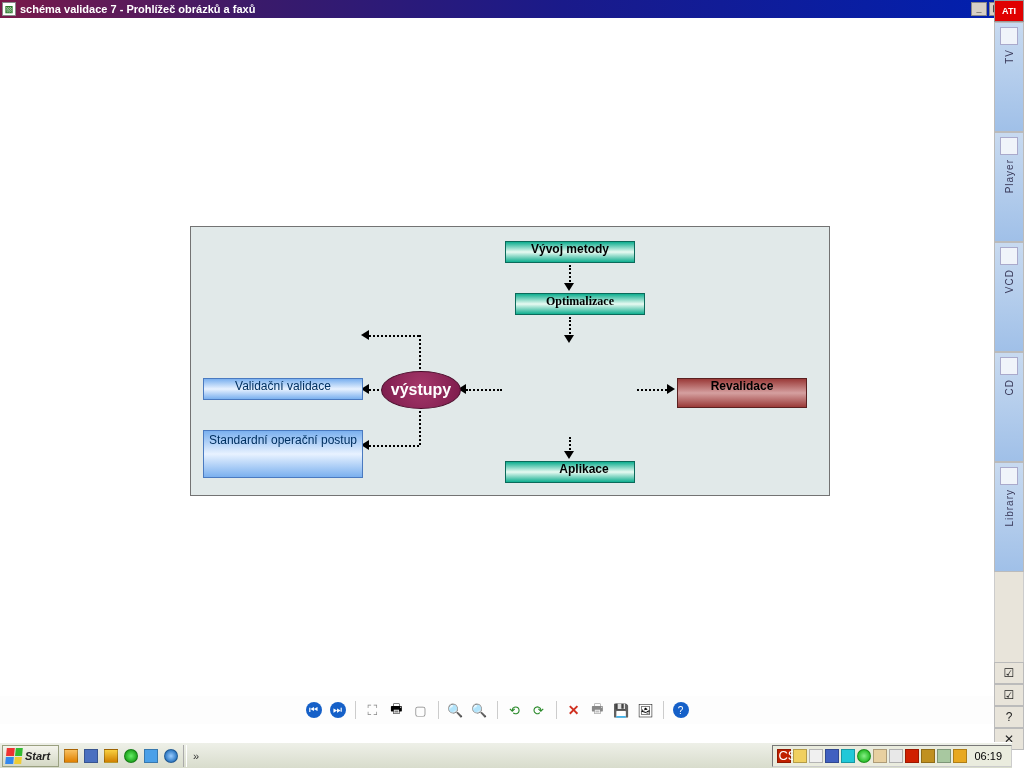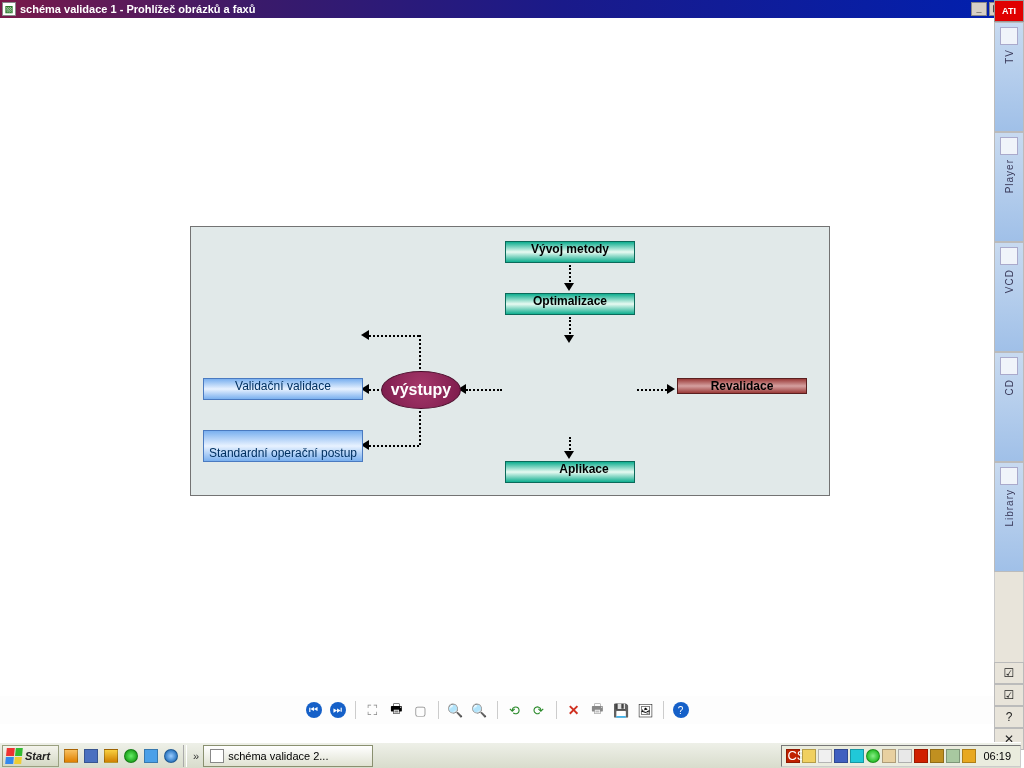--- a/index.html
+++ b/index.html
@@ -45,23 +45,23 @@
   
   .tealbox {
     position: absolute; width: 130px; height: 22px; text-align: center; font-size: 12px; font-weight: bold;
     color: #000; background: linear-gradient(#0fae8f, #e8faf2, #0fae8f);
     border: 1px solid #0a6a5a;
   }
   .bluebox {
     position: absolute; width: 160px; height: 22px; text-align:center; font-size:12px; color:#003060;
     background: linear-gradient(#7ab0ef, #e8f2ff, #7ab0ef); border:1px solid #4a7ac0;
   }
-  .bluebox.tall { height: 32px; padding-top:15px;}
+  .bluebox.tall { height: 48px; padding-top:2px;}
   .redbox {
-    position: absolute; width: 130px; height: 16px; text-align:center; font-size:12px; font-weight:bold; color:#000;
+    position: absolute; width: 130px; height: 30px; text-align:center; font-size:12px; font-weight:bold; color:#000;
     background: linear-gradient(#9a3a38, #d5a0a0, #9a3a38); border:1px solid #5a2020;
   }
   
   .octa {
     position: absolute; width: 130px; height: 90px; left: 314px; top: 118px;
     background: radial-gradient(circle at 50% 50%, #ffffff 5%, #d4a8ee 55%, #a868d8 100%);
     border: 1px solid #7a4aa0;
     clip-path: polygon(25% 0, 75% 0, 100% 28%, 100% 72%, 75% 100%, 25% 100%, 0 72%, 0 28%);
     display:flex;align-items:center;justify-content:center;font-weight:bold;font-size:15px;color:#000;
   }
@@ -84,21 +84,21 @@
   .viewer-toolbar {
     position:absolute; left:0; right:0; bottom:0; height:28px; background:#fdfdfd;
     display:flex; align-items:center; justify-content:center; gap:4px;
     border-top: 0px solid #eee;
   }
   .vtbtn { width:20px;height:20px; display:flex;align-items:center;justify-content:center; cursor:pointer; border-radius:2px;}
   .vtsep { width:1px;height:18px;background:#ccc; margin:0 3px;}
 
   
   .taskbar {
-    position:absolute; left:0; right:3px; bottom:0; height:26px;
+    position:absolute; left:0; right:12px; bottom:0; height:26px;
     background: linear-gradient(#eef0e8, #d8dccc);
     border-top:1px solid #fff; display:flex; align-items:center; font-size:11px;
   }
   .start-btn {
     height:22px; padding:0 8px 0 3px; margin:0 2px; display:flex;align-items:center; gap:3px;
     background: linear-gradient(#f4f4ec, #d4d8c4); border:1px solid #9aa080; cursor:pointer;
     font-weight:bold; font-style: italic; color:#222;
   }
   .winflag { width:16px; height:16px; display:grid; grid-template-columns:1fr 1fr; grid-template-rows:1fr 1fr; gap:1px; transform: skewX(-6deg);}
   .winflag div:nth-child(1){background:#e33;} .winflag div:nth-child(2){background:#3b3;}
@@ -118,21 +118,21 @@
   .sq{width:14px;height:14px;border:1px solid rgba(0,0,0,.25);}
 
   
   .circ{width:16px;height:16px;border-radius:50%;display:flex;align-items:center;justify-content:center;font-size:10px;color:#fff;}
 </style>
 </head>
 <body>
 
 <div class="titlebar">
   <span class="appicon">▧</span>
-  <span>schéma validace 1 - Prohlížeč obrázků a faxů</span>
+  <span>schéma validace 7 - Prohlížeč obrázků a faxů</span>
   <span class="spacer"></span>
   <span class="winbtn">_</span>
   <span class="winbtn">❐</span>
   <span class="winbtn">✕</span>
 </div>
 
 <div class="ati-panel">
   <div class="ati-logo">ATI</div>
   <div class="ati-btn tall">
       <div class="ico"></div>
@@ -162,21 +162,21 @@
 </div>
 
 <div class="viewer">
 
   <div class="diagram-frame">
 
     <div class="tealbox" style="left:314px;top:14px;">Vývoj metody</div>
     <div class="dot-v" style="left:378px;top:38px;height:20px;"></div>
     <div class="arrow down" style="left:373px;top:56px;"></div>
 
-    <div class="tealbox" style="left:314px;top:66px;">Optimalizace</div>
+    <div class="tealbox" style="left:324px;top:66px;font-family:Liberation Serif, serif;">Optimalizace</div>
     <div class="dot-v" style="left:378px;top:90px;height:20px;"></div>
     <div class="arrow down" style="left:373px;top:108px;"></div>
 
 
     <div class="dot-v" style="left:378px;top:210px;height:16px;"></div>
     <div class="arrow down" style="left:373px;top:224px;"></div>
     <div class="tealbox" style="left:314px;top:234px;padding-left:28px;">Aplikace</div>
 
     <div class="dot-h" style="left:446px;top:162px;width:30px;"></div>
     <div class="arrow right" style="left:476px;top:157px;"></div>
@@ -273,24 +273,20 @@
       <span class="sq" style="background:radial-gradient(circle,#6e6,#080);border-radius:50%"></span>
     </div>
   <div class="ql">
       <span class="sq" style="background:#4aa0e8"></span>
     </div>
   <div class="ql">
       <span class="sq" style="background:radial-gradient(circle,#9cf,#05a);border-radius:50%"></span>
     </div>
   <div class="tb-sep"></div>
   <span class="chev">»</span>
-  <div class="task-btn">
-    <span class="ico"></span>
-    <span>schéma validace 2...</span>
-  </div>
 
   <div class="tray">
     <span class="sq" style="background:#c02000;color:#fff;font-size:13px;line-height:12px;text-align:center">CS</span>
     <span class="sq" style="background:#f0d060"></span>
     <span class="sq" style="background:#f0f0f0"></span>
     <span class="sq" style="background:#4060c0"></span>
     <span class="sq" style="background:#20c8d8"></span>
     <span class="sq" style="background:radial-gradient(circle,#8e8,#0a0);border-radius:50%"></span>
     <span class="sq" style="background:#e8d0a0"></span>
     <span class="sq" style="background:#e8e8e8"></span>

